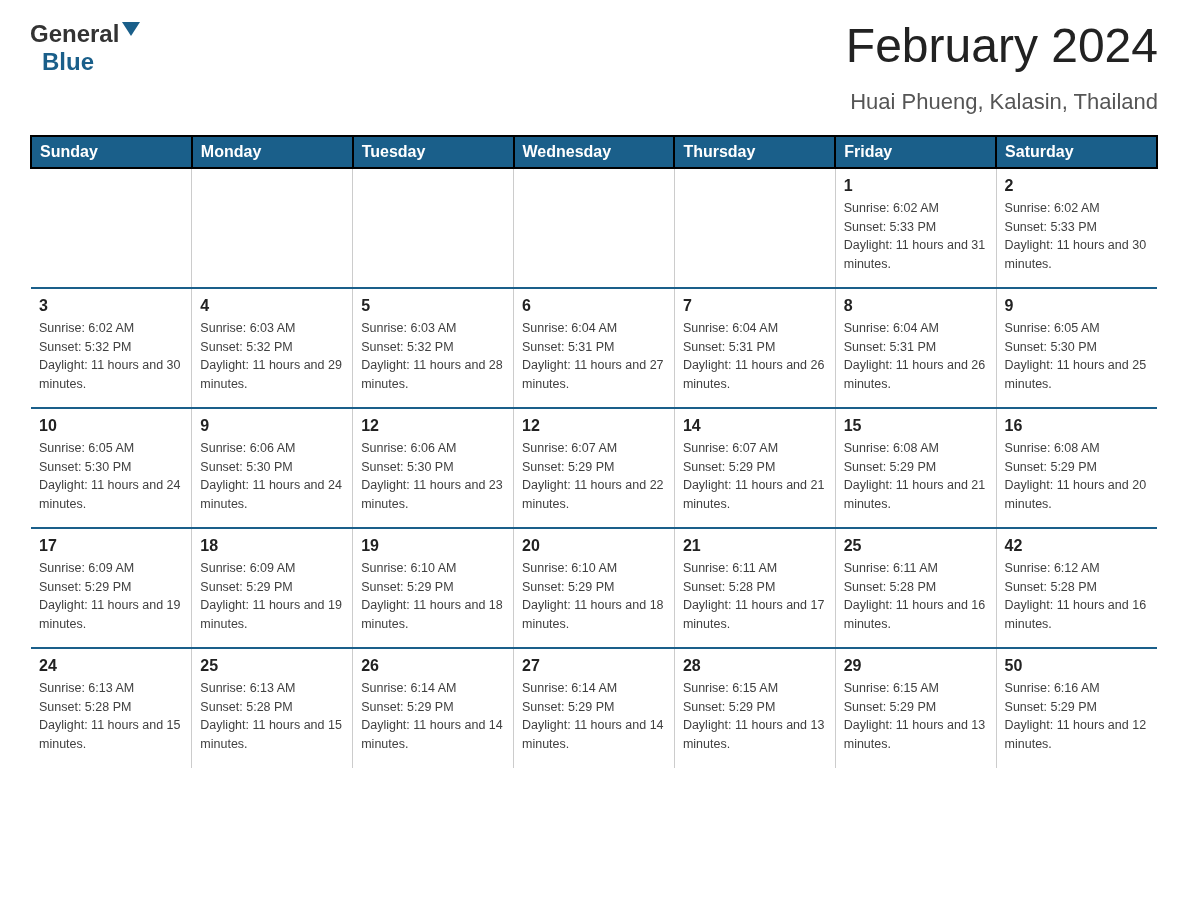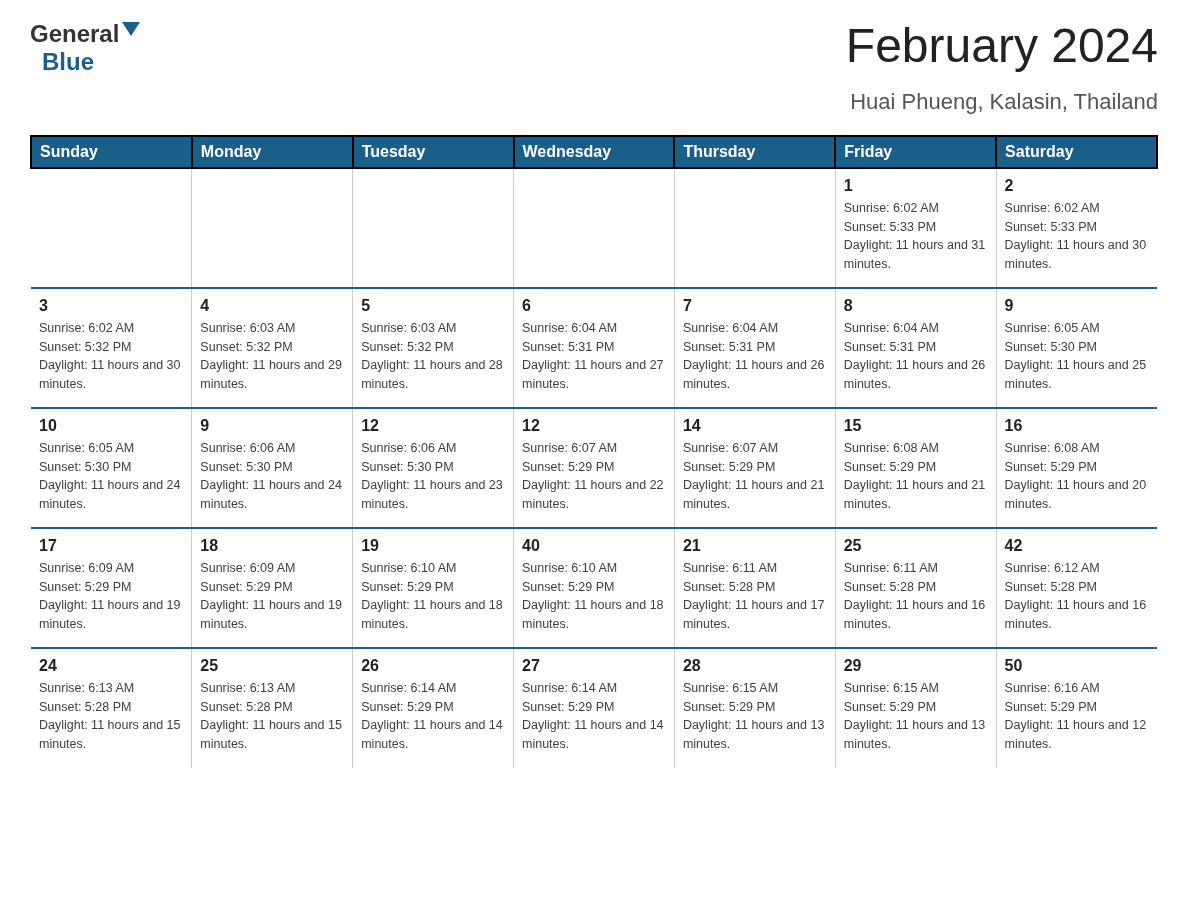--- a/index.html
+++ b/index.html
@@ -208,21 +208,21 @@
         </td>
         <td>
           <span class="day-number">18</span>
           <div class="day-info">Sunrise: 6:09 AM<br>Sunset: 5:29 PM<br>Daylight: 11 hours and 19 minutes.</div>
         </td>
         <td>
           <span class="day-number">19</span>
           <div class="day-info">Sunrise: 6:10 AM<br>Sunset: 5:29 PM<br>Daylight: 11 hours and 18 minutes.</div>
         </td>
         <td>
-          <span class="day-number">40</span>
+          <span class="day-number">20</span>
           <div class="day-info">Sunrise: 6:10 AM<br>Sunset: 5:29 PM<br>Daylight: 11 hours and 18 minutes.</div>
         </td>
         <td>
           <span class="day-number">21</span>
           <div class="day-info">Sunrise: 6:11 AM<br>Sunset: 5:28 PM<br>Daylight: 11 hours and 17 minutes.</div>
         </td>
         <td>
           <span class="day-number">25</span>
           <div class="day-info">Sunrise: 6:11 AM<br>Sunset: 5:28 PM<br>Daylight: 11 hours and 16 minutes.</div>
         </td>

